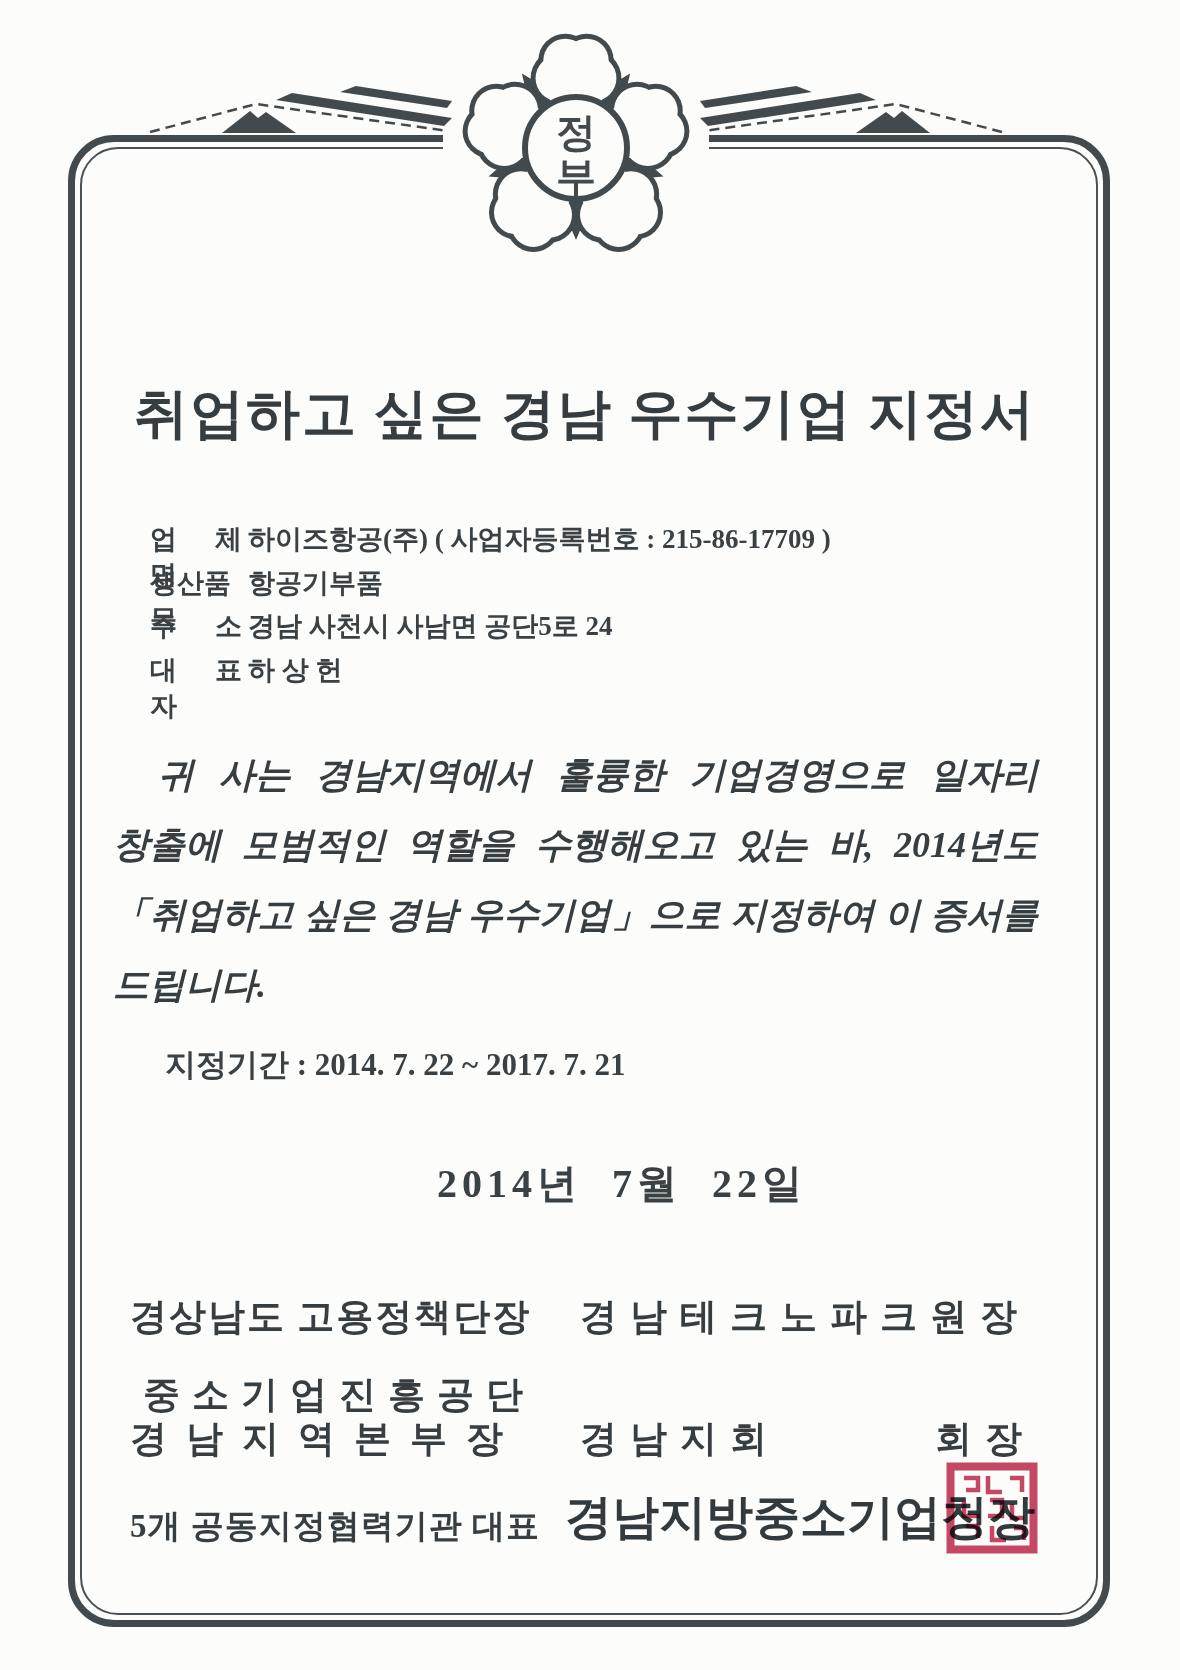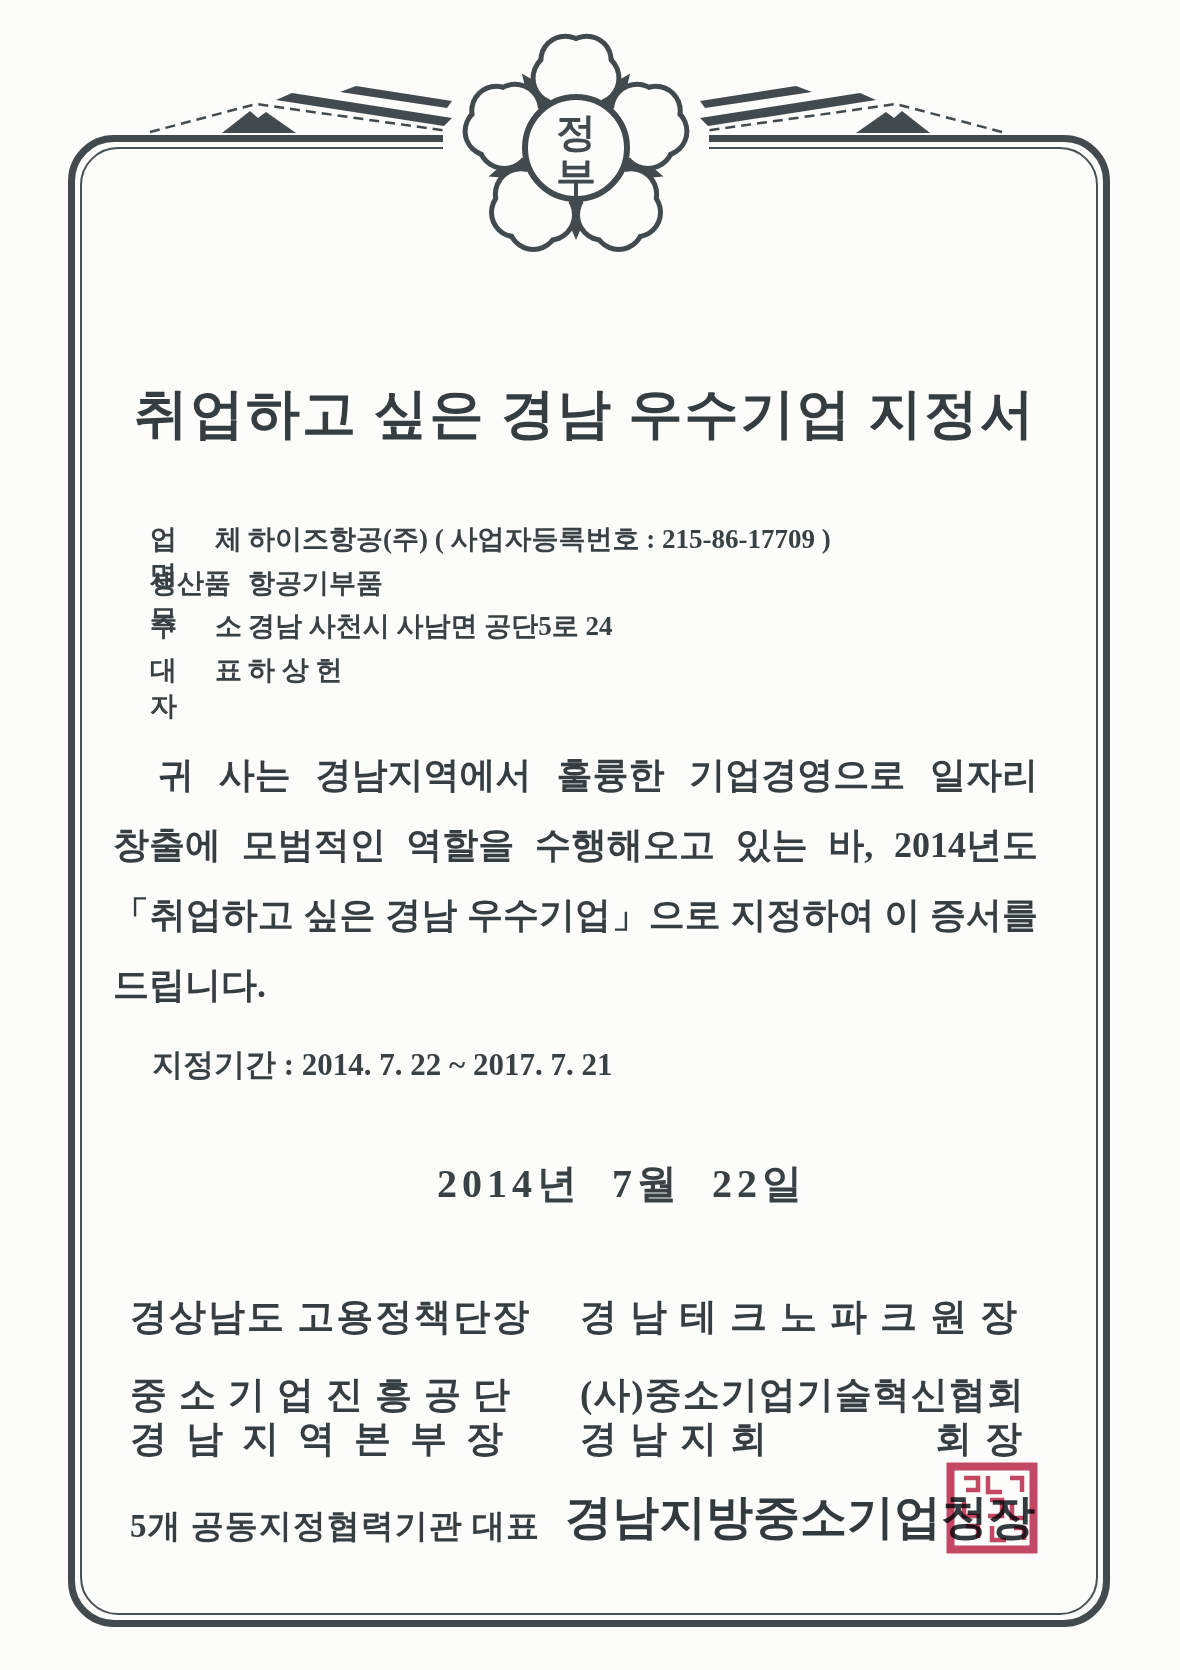--- a/index.html
+++ b/index.html
@@ -24,34 +24,34 @@
   .header-svg{position:absolute;left:0;top:0;z-index:2;}
   
   .abs{position:absolute;z-index:1;}
   .doc-number{left:152px;top:294px;font-size:29px;letter-spacing:5px;font-weight:600;}
   .cert-title{left:115px;top:378px;width:940px;text-align:center;
     font-size:54px;font-weight:700;letter-spacing:2px;color:#363d40;}
   .fields{left:150px;top:521px;width:880px;font-size:27px;}
   .field-row{display:flex;height:43.5px;align-items:flex-start;font-weight:600;}
   .f-label{width:92px;text-align:justify;text-align-last:justify;flex:none;}
   .f-value{margin-left:6px;white-space:pre;}
-  .body-text{left:113px;top:740px;width:925px;font-size:36px;font-weight:600;color:#373e41;}
+  .body-text{left:113px;top:740px;width:925px;font-size:36px;font-weight:600;color:#373e41;font-style:italic;}
   .body-line{line-height:70px;text-align:justify;text-align-last:justify;}
   .body-line.first{padding-left:45px;}
   .body-line.last{text-align-last:left;}
-  .period{left:152px;top:1044px;font-size:31px;font-weight:600;white-space:pre;}
+  .period{left:165px;top:1044px;font-size:31px;font-weight:600;white-space:pre;}
   .issue-date{left:437px;top:1156px;font-size:40px;font-weight:600;letter-spacing:5px;white-space:pre;}
   .sig-row{left:130px;width:905px;display:flex;justify-content:space-between;font-weight:600;color:#373e41;}
   .sig-left{width:395px;flex:none;font-size:37px;}
   .sig-right{width:455px;flex:none;font-size:37px;}
   .r1{top:1292px;}
   .r1 .sig-left{letter-spacing:2px;white-space:pre;}
   .r1 .sig-right{letter-spacing:13px;}
   .r2{top:1370px;}
-  .r2 .sig-left{letter-spacing:12px;}
+  .r2 .sig-left{letter-spacing:12px;margin-left:13px;}
   .r2 .sig-right{letter-spacing:1px;}
   .r3{top:1414px;gap:24px;}
   .r3 .sig-left{letter-spacing:19px;}
   .r3 .sig-right{display:flex;justify-content:space-between;align-items:flex-end;}
   .r3 .sig-right span{letter-spacing:13px;}
   .footer-row{top:1486px;align-items:flex-end;}
   .footer-left{font-size:33px;letter-spacing:1px;padding-top:12px;white-space:pre;}
   .footer-right{font-size:47px;font-weight:700;letter-spacing:0;color:#333a3d;width:470px;}
   
   .seal{position:absolute;left:944px;top:1460px;z-index:3;
@@ -178,21 +178,20 @@
   <div class="abs period">지정기간 : 2014. 7. 22 ~ 2017. 7. 21</div>
 
   <div class="abs issue-date">2014년  7월  22일</div>
 
   <div class="abs sig-row r1">
     <div class="sig-left">경상남도 고용정책단장</div>
     <div class="sig-right">경남테크노파크원장</div>
   </div>
   <div class="abs sig-row r2">
     <div class="sig-left">중소기업진흥공단</div>
-    <div class="sig-right">(사)중소기업기술혁신협회</div>
   </div>
   <div class="abs sig-row r3">
     <div class="sig-left">경남지역본부장</div>
     <div class="sig-right">
       <span>경남지회</span>
       <span>회장</span>
     </div>
   </div>
   <div class="abs sig-row footer-row">
     <div class="sig-left footer-left">5개 공동지정협력기관 대표</div>

